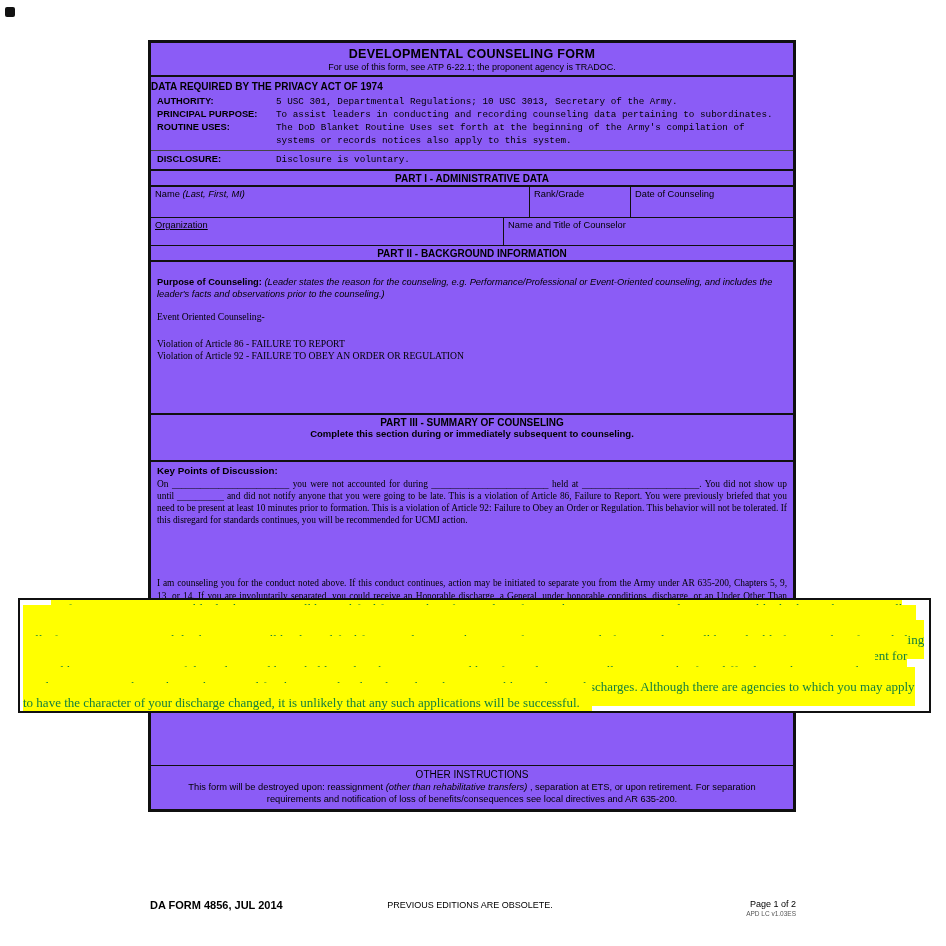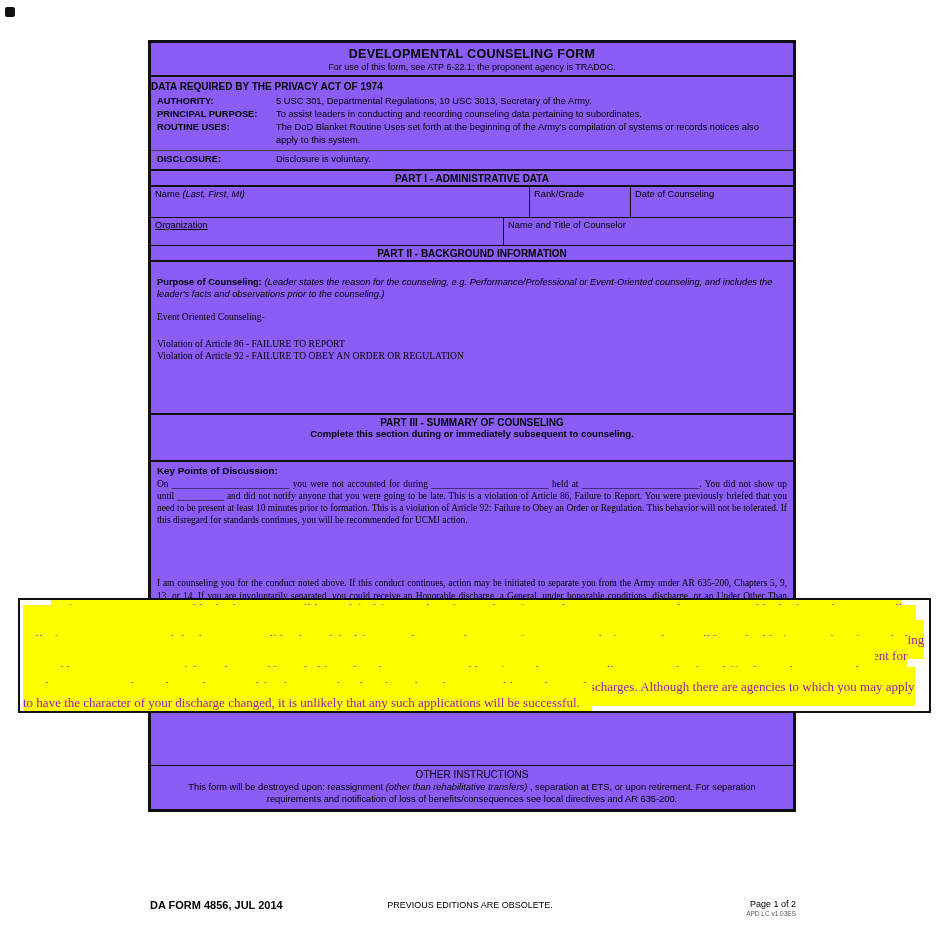--- a/index.html
+++ b/index.html
@@ -22,21 +22,21 @@
   }
 
   .title-block { border-bottom:2px solid #101010; text-align:center; padding:4px 0 3px; }
   .form-title { font-weight:bold; font-size:12.5px; letter-spacing:0.3px; }
   .form-subtitle { font-size:9px; margin-top:1px; }
 
   .privacy { border-bottom:2px solid #101010; padding-bottom:3px; }
   .privacy-header { font-weight:bold; font-size:10px; text-align:left; padding:4px 0 3px; }
   .prow { display:flex; font-size:9.3px; line-height:13px; padding-left:6px; }
   .plabel { width:119px; font-weight:bold; flex-shrink:0; }
-  .pvalue { flex:1; padding-right:14px; }
+  .pvalue { flex:1; padding-right:14px;font-family:Liberation Mono, monospace; }
   .sepline { border-top:1px solid #444; margin:3px 0 2px 0; }
 
   .part-bar {
     border-bottom:2px solid #101010; text-align:center;
     font-weight:bold; font-size:10px; padding:2px 0 1px;
   }
   .part-bar .sub { font-size:9.5px; font-weight:bold; padding-bottom:20px; }
 
   .grid-row { display:flex; font-size:9.3px; border-bottom:1px solid #101010; }
   .cell { padding:2px 4px; }
@@ -75,21 +75,21 @@
   .footer-right { position:absolute; right:0; top:0; text-align:right; font-size:9px; }
   .version { font-size:6.5px; color:#555; margin-top:1px; }
 
   .highlight-box {
     position:absolute; left:18px; top:598px; width:913px; height:115px;
     border:2px solid #101010; background:#fff;
     font-family:"Liberation Serif", serif; font-size:13px; line-height:15.6px;
     padding:1px 3px; overflow:hidden;
   }
   .highlight-box p { margin:0; text-indent:28px; }
-  mark { background:#ffff00; color:#a21caf; padding:12px; }
+  mark { background:#ffff00; color:#15803d; padding:12px; }
 </style>
 </head>
 <body>
 
 <div class="corner-mark"></div>
 
 <div class="page">
 
   <div class="title-block">
     <div class="form-title">DEVELOPMENTAL COUNSELING FORM</div>

